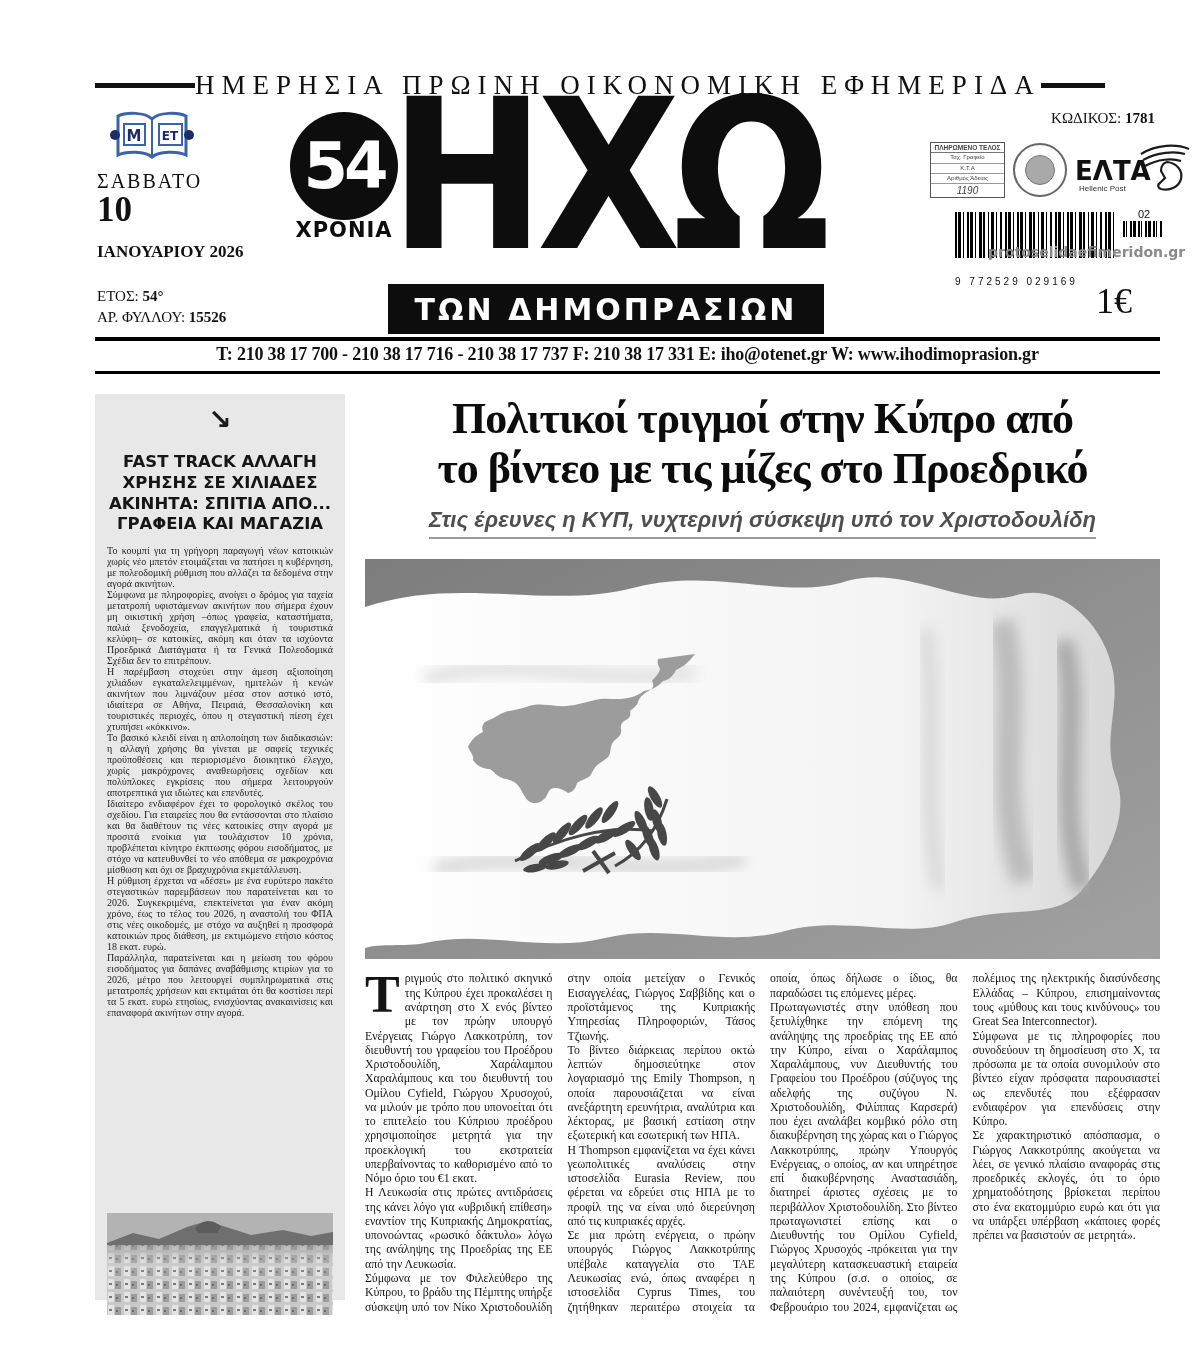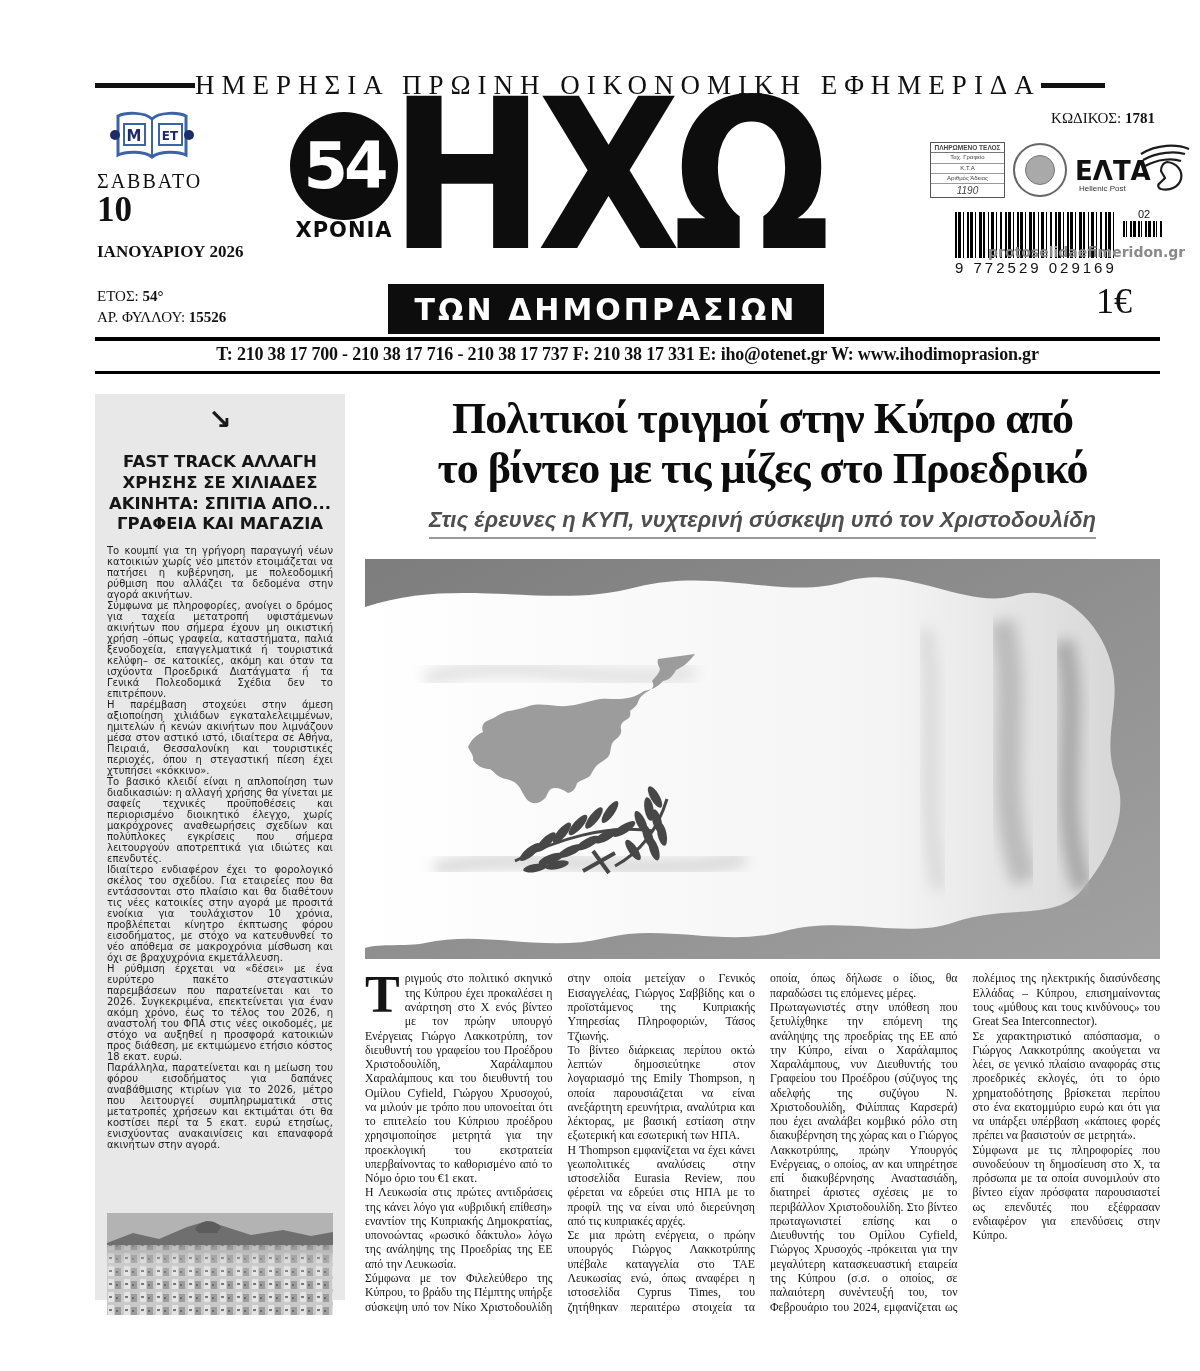--- a/index.html
+++ b/index.html
@@ -48,21 +48,21 @@
   .stamp-paid .sp-row  { font-size:6px; border-bottom:1px solid #999; padding:1px 0; line-height:1.2; }
   .stamp-paid .sp-hand { font-size:10px; font-style:italic; padding:1px 0; }
   .stamp-circle { width:54px; height:54px; border:2px solid #666; border-radius:50%;
                   display:flex; align-items:center; justify-content:center; }
   .stamp-circle .inner { width:30px; height:30px; border:1.5px solid #777; border-radius:50%; background:#a9a9a9; }
 
   .barcode-zone { position:absolute; left:955px; top:212px; width:210px; }
   .barcode-main { width:160px; height:46px;
     background-image:linear-gradient(90deg,#000 0 2px,#fff 2px 3px,#000 3px 6px,#fff 6px 8px,#000 8px 9px,#fff 9px 12px,#000 12px 14px,#fff 14px 15px,#000 15px 18px,#fff 18px 20px,#000 20px 21px,#fff 21px 24px,#000 24px 27px,#fff 27px 28px,#000 28px 30px,#fff 30px 33px,#000 33px 34px,#fff 34px 36px,#000 36px 39px,#fff 39px 41px,#000 41px 42px,#fff 42px 45px,#000 45px 47px,#fff 47px 50px);
     background-size:50px 100%; background-repeat:repeat-x; }
-  .barcode-digits { font-family:"Liberation Sans",sans-serif; font-size:15px; letter-spacing:3px; margin-top:1px; }
+  .barcode-digits { font-family:"Liberation Sans",sans-serif; font-size:10px; letter-spacing:3px; margin-top:18px; }
   .barcode-mini-wrap { position:absolute; left:168px; top:-4px; width:42px; text-align:center;
                        font-family:"Liberation Sans",sans-serif; }
   .barcode-mini-num { font-size:11px; }
   .barcode-mini { width:40px; height:16px; margin-top:1px;
     background-image:linear-gradient(90deg,#000 0 2px,#fff 2px 3px,#000 3px 4px,#fff 4px 7px,#000 7px 9px,#fff 9px 10px,#000 10px 13px,#fff 13px 15px);
     background-size:15px 100%; background-repeat:repeat-x; }
   .watermark { position:absolute; left:33px; top:32px; font-family:"DejaVu Sans",sans-serif;
                font-weight:bold; font-size:14px; color:#8a8a8a; white-space:nowrap; }
   .price { position:absolute; right:68px; top:280px; font-size:36px; }
 
@@ -74,21 +74,21 @@
   
   .content { position:absolute; top:394px; left:95px; width:1065px; display:flex; gap:20px; }
 
   .sidebar { width:250px; height:906px; background:#e8e8e8; padding:12px 12px 10px; flex:none; }
   .sidebar-arrow { text-align:center; font-family:"DejaVu Sans",sans-serif; font-size:28px; font-weight:900; line-height:1; color:#1a1a1a; }
   .sidebar-headline { margin:18px 0 10px; text-align:center; white-space:pre-line;
                       font-family:"DejaVu Sans","Liberation Sans",sans-serif; font-weight:900;
                       font-size:16.5px; line-height:1.26; color:#161616; }
   .sidebar-body { font-family:"DejaVu Sans","Liberation Sans",sans-serif; font-size:10px;
                   line-height:1.1; color:#1f1f1f; text-align:justify; height:660px; overflow:hidden; }
-  .sidebar-body p { margin:0; }
+  .sidebar-body p { margin:0;font-family:Liberation Serif, serif; }
   .sidebar-photo { margin-top:8px; width:226px; height:102px; display:block; }
 
   .mainarea { flex:1; min-width:0; }
   .headline { text-align:center; font-weight:bold; font-size:44px; line-height:1.13;
               letter-spacing:-1px; white-space:pre-line; color:#0c0c0c; }
   .subheadline-wrap { text-align:center; margin-top:14px; }
   .subheadline { display:inline-block; font-family:"Liberation Sans","DejaVu Sans",sans-serif;
                  font-style:italic; font-weight:bold; font-size:22px; color:#4f4f4f;
                  border-bottom:2px solid #9a9a9a; padding-bottom:4px; }
   .figure { margin-top:20px; width:795px; height:400px; display:block; }
@@ -287,18 +287,18 @@
       </svg>
 
       <div class="article">
           <p><span class="dropcap">Τ</span>ριγμούς στο πολιτικό σκηνικό της Κύπρου έχει προκαλέσει η ανάρτηση στο Χ ενός βίντεο με τον πρώην υπουργό Ενέργειας Γιώργο Λακκοτρύπη, τον διευθυντή του γραφείου του Προέδρου Χριστοδουλίδη, Χαράλαμπου Χαραλάμπους και του διευθυντή του Ομίλου Cyfield, Γιώργου Χρυσοχού, να μιλούν με τρόπο που υπονοείται ότι το επιτελείο του Κύπριου προέδρου χρησιμοποίησε μετρητά για την προεκλογική του εκστρατεία υπερβαίνοντας το καθορισμένο από το Νόμο όριο του €1 εκατ.</p>
           <p>Η Λευκωσία στις πρώτες αντιδράσεις της κάνει λόγο για «υβριδική επίθεση» εναντίον της Κυπριακής Δημοκρατίας, υπονοώντας «ρωσικό δάκτυλο» λόγω της ανάληψης της Προεδρίας της ΕΕ από την Λευκωσία.</p>
           <p>Σύμφωνα με τον Φιλελεύθερο της Κύπρου, το βράδυ της Πέμπτης υπήρξε σύσκεψη υπό τον Νίκο Χριστοδουλίδη στην οποία μετείχαν ο Γενικός Εισαγγελέας, Γιώργος Σαββίδης και ο προϊστάμενος της Κυπριακής Υπηρεσίας Πληροφοριών, Τάσος Τζιωνής.</p>
           <p>Το βίντεο διάρκειας περίπου οκτώ λεπτών δημοσιεύτηκε στον λογαριασμό της Emily Thompson, η οποία παρουσιάζεται να είναι ανεξάρτητη ερευνήτρια, αναλύτρια και λέκτορας, με βασική εστίαση στην εξωτερική και εσωτερική των ΗΠΑ.</p>
           <p>Η Thompson εμφανίζεται να έχει κάνει γεωπολιτικές αναλύσεις στην ιστοσελίδα Eurasia Review, που φέρεται να εδρεύει στις ΗΠΑ με το προφίλ της να είναι υπό διερεύνηση από τις κυπριακές αρχές.</p>
           <p>Σε μια πρώτη ενέργεια, ο πρώην υπουργός Γιώργος Λακκοτρύπης υπέβαλε καταγγελία στο ΤΑΕ Λευκωσίας ενώ, όπως αναφέρει η ιστοσελίδα Cyprus Times, του ζητήθηκαν περαιτέρω στοιχεία τα οποία, όπως δήλωσε ο ίδιος, θα παραδώσει τις επόμενες μέρες.</p>
           <p>Πρωταγωνιστές στην υπόθεση που ξετυλίχθηκε την επόμενη της ανάληψης της προεδρίας της ΕΕ από την Κύπρο, είναι ο Χαράλαμπος Χαραλάμπους, νυν Διευθυντής του Γραφείου του Προέδρου (σύζυγος της αδελφής της συζύγου Ν. Χριστοδουλίδη, Φιλίππας Καρσερά) που έχει αναλάβει κομβικό ρόλο στη διακυβέρνηση της χώρας και ο Γιώργος Λακκοτρύπης, πρώην Υπουργός Ενέργειας, ο οποίος, αν και υπηρέτησε επί διακυβέρνησης Αναστασιάδη, διατηρεί άριστες σχέσεις με το περιβάλλον Χριστοδουλίδη. Στο βίντεο πρωταγωνιστεί επίσης και ο Διευθυντής του Ομίλου Cyfield, Γιώργος Χρυσοχός -πρόκειται για την μεγαλύτερη κατασκευαστική εταιρεία της Κύπρου (σ.σ. ο οποίος, σε παλαιότερη συνέντευξή του, τον Φεβρουάριο του 2024, εμφανίζεται ως πολέμιος της ηλεκτρικής διασύνδεσης Ελλάδας – Κύπρου, επισημαίνοντας τους «μύθους και τους κινδύνους» του Great Sea Interconnector).</p>
+          <p>Σύμφωνα με τις πληροφορίες που συνοδεύουν τη δημοσίευση στο Χ, τα πρόσωπα με τα οποία συνομιλούν στο βίντεο είχαν πρόσφατα παρουσιαστεί ως επενδυτές που εξέφρασαν ενδιαφέρον για επενδύσεις στην Κύπρο.</p>
           <p>Σε χαρακτηριστικό απόσπασμα, ο Γιώργος Λακκοτρύπης ακούγεται να λέει, σε γενικό πλαίσιο αναφοράς στις προεδρικές εκλογές, ότι το όριο χρηματοδότησης βρίσκεται περίπου στο ένα εκατομμύριο ευρώ και ότι για να υπάρξει υπέρβαση «κάποιες φορές πρέπει να βασιστούν σε μετρητά».</p>
-          <p>Σύμφωνα με τις πληροφορίες που συνοδεύουν τη δημοσίευση στο Χ, τα πρόσωπα με τα οποία συνομιλούν στο βίντεο είχαν πρόσφατα παρουσιαστεί ως επενδυτές που εξέφρασαν ενδιαφέρον για επενδύσεις στην Κύπρο.</p>
         </div>
     </section>
   </div>
 </div>
 
 </body></html>

